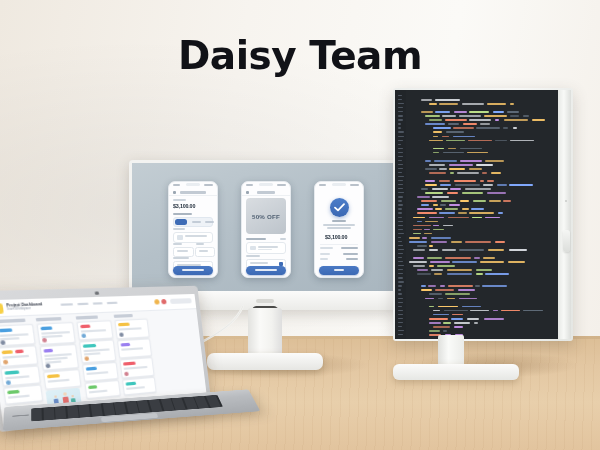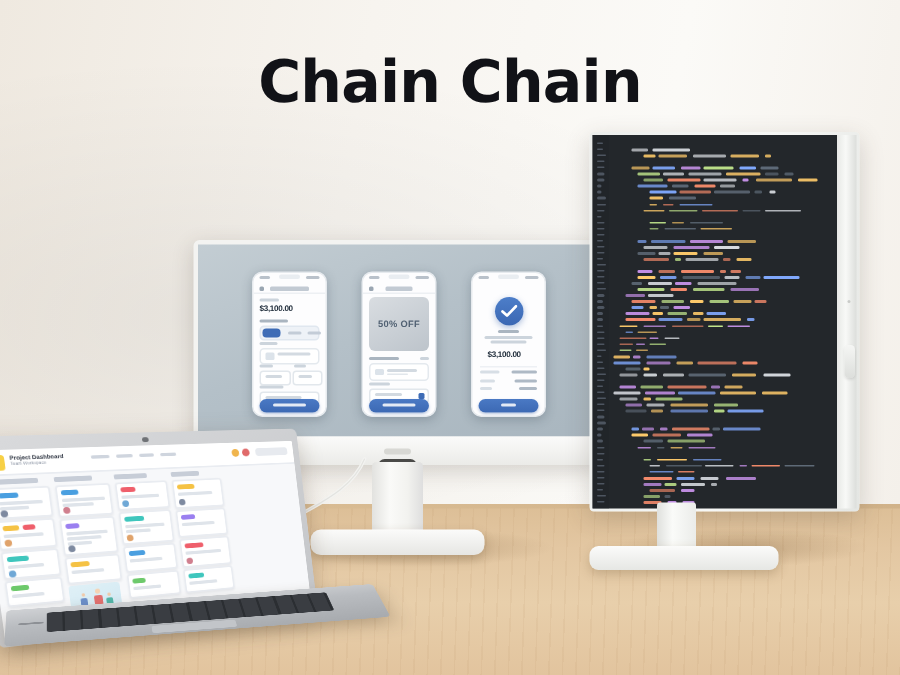--- a/index.html
+++ b/index.html
@@ -229,21 +229,21 @@
 </head>
 <body>
 
 <div id="scene">
 
   <div class="wall"></div>
   <div class="desk"></div>
   <div class="desk-edge"></div>
   <div class="desk-grain"></div>
 
-  <div class="title">Chain Chain</div>
+  <div class="title">Daisy Team</div>
 
   <div class="desk-shadow" style="left:180px;width:190px;"></div>
   <div class="desk-shadow" style="left:410px;width:170px;"></div>
 
   <div class="mon1">
     <div class="mon1-shell"></div>
 
     <div class="mon1-screen">
 
       <div class="phone" style="left:36px;">

